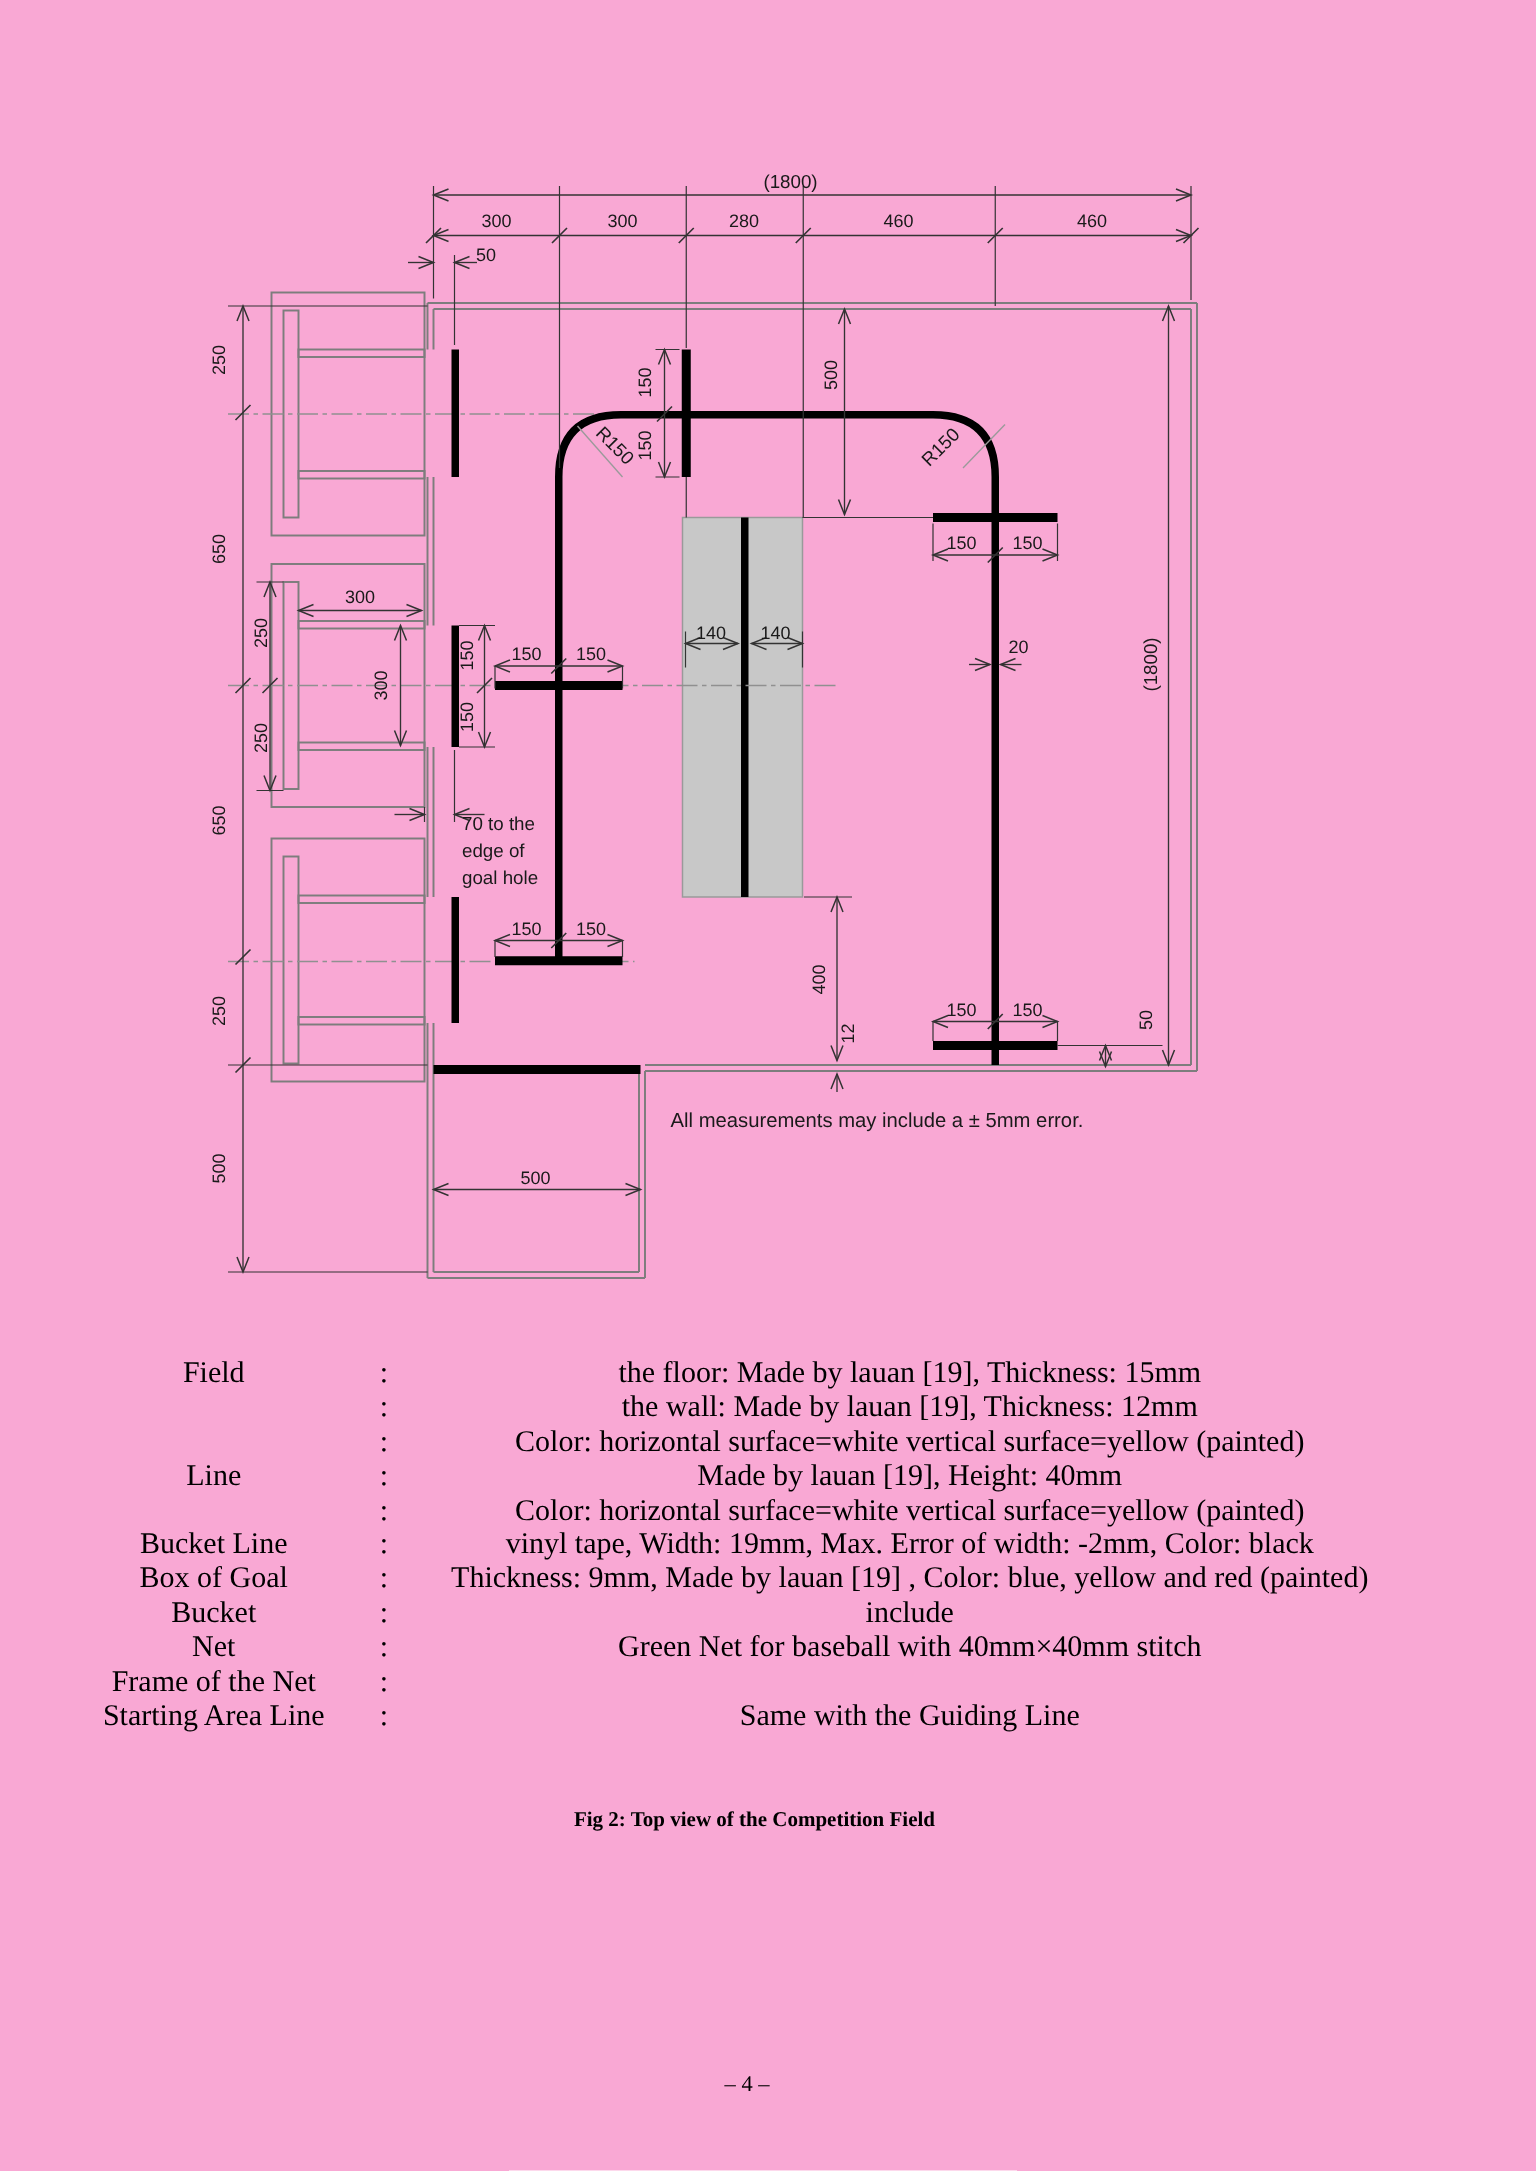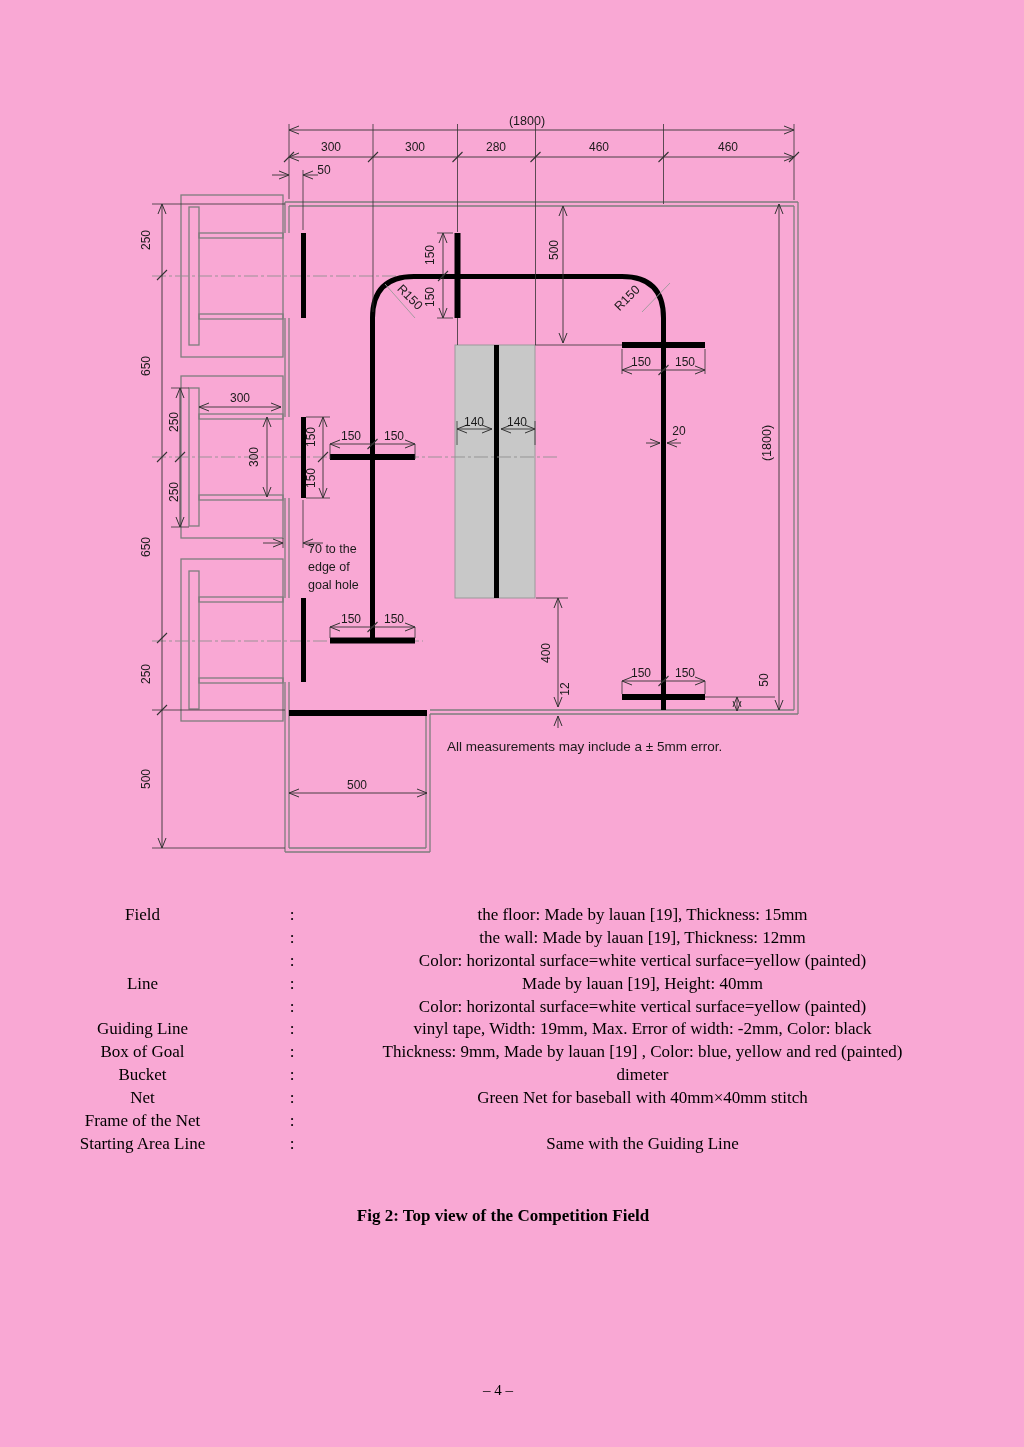--- a/index.html
+++ b/index.html
@@ -1,25 +1,25 @@
 <!DOCTYPE html>
 <html><head>
 <meta charset="utf-8">
 <style>
   html,body{margin:0;padding:0;background:#ffffff;}
   .page{position:relative;width:1024px;height:1447px;background:#f9a8d4;overflow:hidden;
         font-family:"Liberation Serif",serif;color:#000;}
   svg text{font-family:"Liberation Sans",sans-serif;fill:#1a1a1a;}
   .spec{position:absolute;left:40px;top:904px;width:900px;}
-  .srow{display:flex;height:22.9px;line-height:22.9px;font-size:17px;gap:36px;}
+  .srow{display:flex;height:22.9px;line-height:22.9px;font-size:20px;}
   .slabel{width:205px;text-align:center;flex:none;}
   .scolon{width:22px;text-align:center;flex:none;}
   .stext{flex:1;padding-left:6px;text-align:center;}
   .caption{position:absolute;left:0;top:1206px;width:1006px;text-align:center;
-           font-weight:bold;font-size:17px;}
+           font-weight:bold;font-size:14px;}
   .pagenum{position:absolute;left:0;top:1382px;width:996px;text-align:center;font-size:15px;}
 </style>
 </head>
 <body>
 
 <div class="page">
 
 <svg width="1024" height="880" viewBox="0 0 1024 880" style="position:absolute;left:0;top:0;">
   <defs>
     <marker id="ar" markerUnits="userSpaceOnUse" markerWidth="13" markerHeight="11" refX="11" refY="5.5" orient="auto-start-reverse">
@@ -236,33 +236,33 @@
         <span class="slabel">Line</span>
         <span class="scolon">:</span>
         <span class="stext">Made by lauan [19], Height: 40mm</span>
       </div>
     <div class="srow">
         <span class="slabel"></span>
         <span class="scolon">:</span>
         <span class="stext">Color: horizontal surface=white vertical surface=yellow (painted)</span>
       </div>
     <div class="srow">
-        <span class="slabel">Guiding Line</span>
+        <span class="slabel">Bucket Line</span>
         <span class="scolon">:</span>
         <span class="stext">vinyl tape, Width: 19mm, Max. Error of width: -2mm, Color: black</span>
       </div>
     <div class="srow">
         <span class="slabel">Box of Goal</span>
         <span class="scolon">:</span>
         <span class="stext">Thickness: 9mm, Made by lauan [19] , Color: blue, yellow and red (painted)</span>
       </div>
     <div class="srow">
         <span class="slabel">Bucket</span>
         <span class="scolon">:</span>
-        <span class="stext">dimeter</span>
+        <span class="stext">include</span>
       </div>
     <div class="srow">
         <span class="slabel">Net</span>
         <span class="scolon">:</span>
         <span class="stext">Green Net for baseball with 40mm×40mm stitch</span>
       </div>
     <div class="srow">
         <span class="slabel">Frame of the Net</span>
         <span class="scolon">:</span>
       </div>

